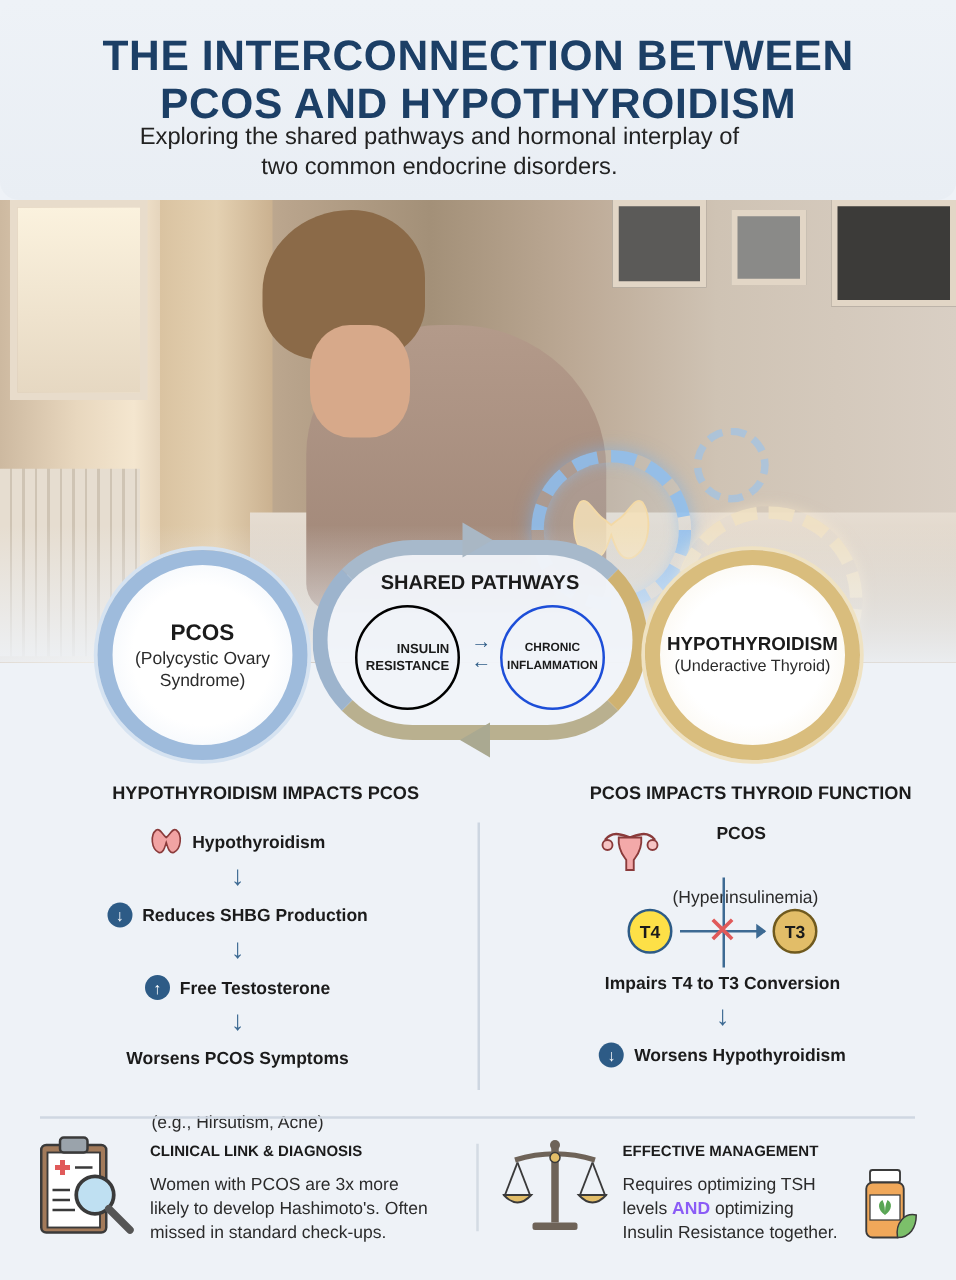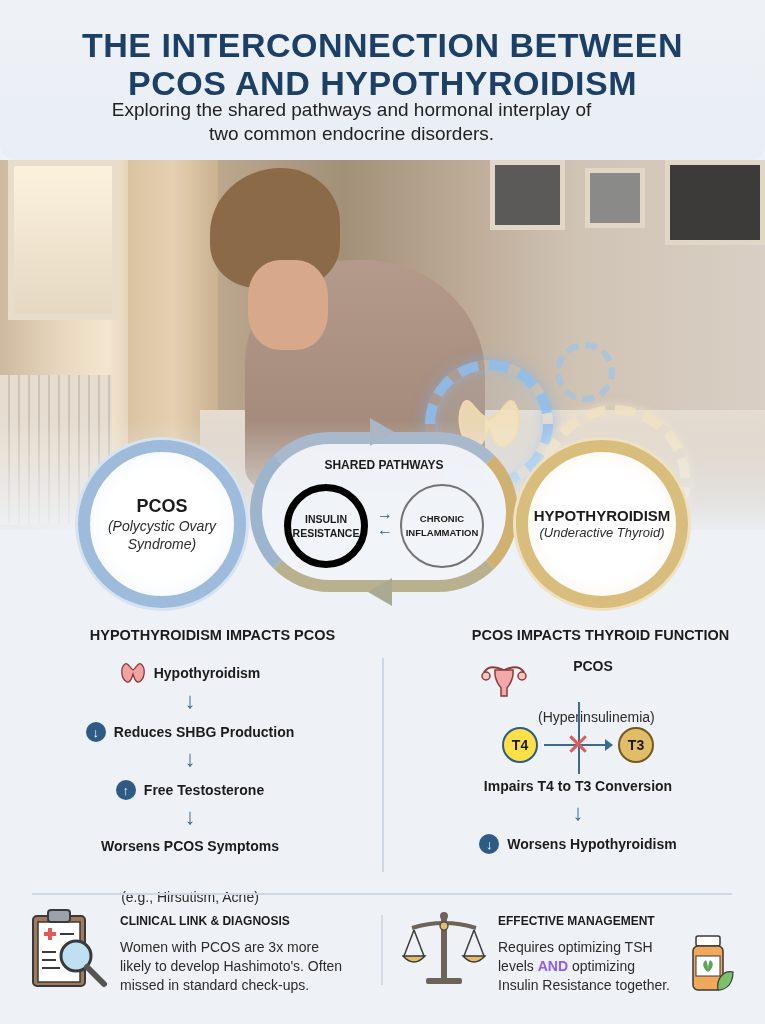--- a/index.html
+++ b/index.html
@@ -26,28 +26,28 @@
   .frame { position: absolute; border: 5px solid #e2d6c6; background: #5b5a58; }
   .gear { position: absolute; border-radius: 50%; display: flex; align-items: center; justify-content: center; }
   .gear-blue { left: 425px; top: 200px; width: 128px; height: 128px; border: 10px dashed rgba(140,190,240,0.85); box-shadow: 0 0 14px rgba(120,180,240,0.6), inset 0 0 10px rgba(140,190,240,0.5); background: rgba(200,225,250,0.15); }
   .gear-gold { left: 540px; top: 245px; width: 150px; height: 150px; border: 10px dashed rgba(240,225,195,0.85); box-shadow: 0 0 10px rgba(255,240,210,0.5); background: rgba(240,230,210,0.15); }
   .gear-small { left: 555px; top: 182px; width: 60px; height: 60px; border: 6px dashed rgba(150,195,240,0.6); }
   .photo-fade { position: absolute; left: 0; bottom: 0; width: 765px; height: 110px; background: linear-gradient(rgba(238,242,247,0), rgba(238,242,247,0.9)); }
   .big-circle { position: absolute; border-radius: 50%; display: flex; flex-direction: column; align-items: center; justify-content: center; text-align: center; }
   .pcos-circle { left: 78px; top: 440px; width: 168px; height: 168px; background: radial-gradient(#ffffff 55%, #eaf1f9); border: 12px solid #9ebbdc; box-shadow: 0 0 0 3px #d6e3f1; }
   .hypo-circle { left: 516px; top: 440px; width: 172px; height: 168px; background: radial-gradient(#ffffff 55%, #f8f2e4); border: 12px solid #d9bd7d; box-shadow: 0 0 0 3px #efe2c2; }
   .circle-title { font-weight: 700; font-size: 18px; color: #1b1b1b; }
-  .circle-sub { font-size: 14px; line-height: 18px; color: #2b2b2b; font-style: italic; }
+  .circle-sub { font-size: 14px; line-height: 18px; color: #2b2b2b; }
   .hypo-circle .circle-title { font-size: 15px; }
   .hypo-circle .circle-sub { font-size: 13px; }
   .shared { position: absolute; left: 250px; top: 432px; width: 268px; height: 160px; border-radius: 80px; background: rgba(240,244,249,0.96); border-top: 12px solid #a7b9cb; border-bottom: 12px solid #b9b08f; border-left: 12px solid #9db4cd; border-right: 12px solid #cfb271; }
-  .shared-title { position: absolute; left: 0; top: 14px; width: 100%; text-align: center; font-weight: 700; font-size: 12px; color: #1b1b1b; }
+  .shared-title { position: absolute; left: 0; top: 14px; width: 100%; text-align: center; font-weight: 700; font-size: 16px; color: #1b1b1b; }
   .small-circle { position: absolute; top: 40px; width: 84px; height: 84px; border-radius: 50%; display: flex; align-items: center; justify-content: center; text-align: center; font-weight: 700; font-size: 10.5px; line-height: 14px; color: #1b1b1b; }
-  .sc-insulin { left: 22px; border: 7px solid #000000; }
-  .sc-chronic { left: 138px; border: 2px solid #737373; font-size: 9.5px; }
+  .sc-insulin { left: 22px; border: 2px solid #000000; text-align: right; }
+  .sc-chronic { left: 138px; border: 2px solid #1d4ed8; font-size: 9.5px; }
   .dbl-arrow { position: absolute; left: 108px; top: 62px; width: 30px; color: #2d5b86; font-size: 16px; line-height: 16px; text-align: center; }
   .arrowhead { position: absolute; width: 0; height: 0; }
   .ah-top { left: 370px; top: 418px; border-top: 14px solid transparent; border-bottom: 14px solid transparent; border-left: 24px solid #a9b7c4; }
   .ah-bottom { left: 368px; top: 578px; border-top: 14px solid transparent; border-bottom: 14px solid transparent; border-right: 24px solid #aaa991; }
 
   .col { position: absolute; top: 622px; width: 380px; text-align: center; }
   .col-left { left: 0; }
   .col-right { left: 388px; }
   .col-title { font-weight: 700; font-size: 14.5px; color: #1b1b1b; height: 26px; line-height: 26px; padding-left: 45px; }
   .vdivider { position: absolute; left: 382px; top: 658px; width: 2px; height: 214px; background: #cdd6e1; }

